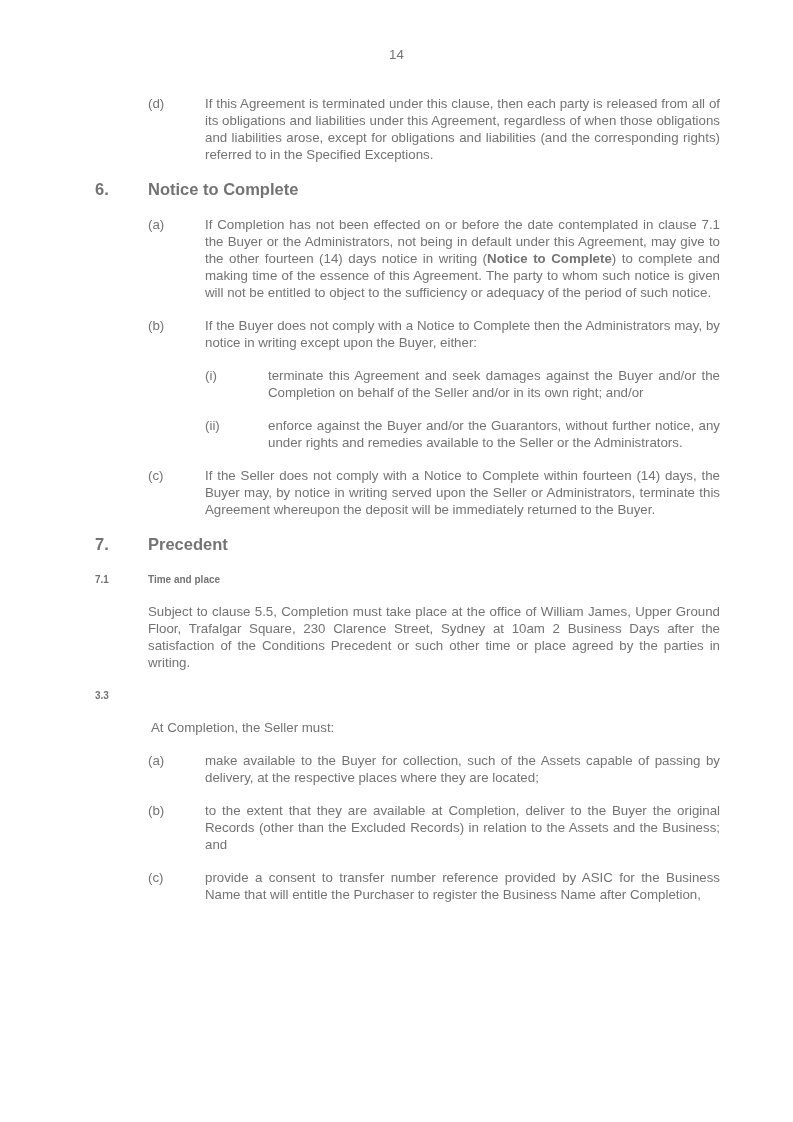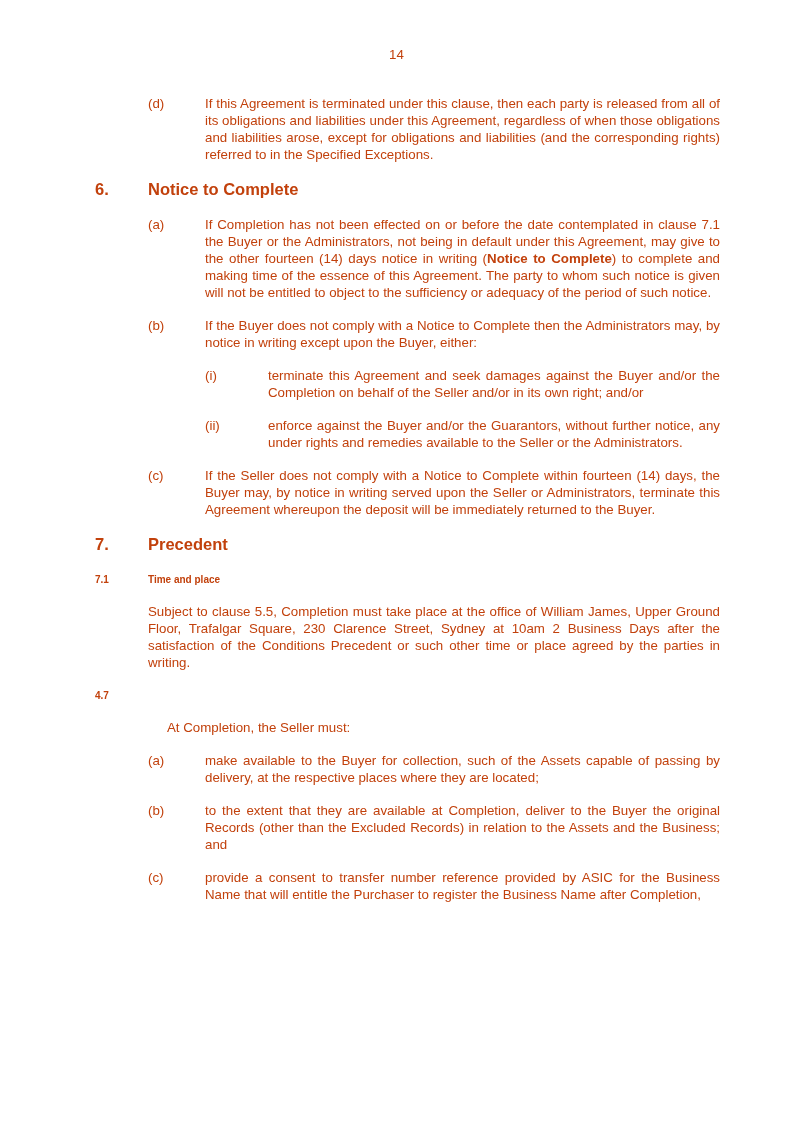--- a/index.html
+++ b/index.html
@@ -5,21 +5,21 @@
   html, body {
     margin: 0;
     padding: 0;
     background: #ffffff;
   }
   .page {
     position: relative;
     width: 793px;
     height: 1122px;
     background: #ffffff;
-    color: #c2410c;
+    color: #737373;
     font-family: "Liberation Sans", "DejaVu Sans", sans-serif;
     font-size: 13.3px;
     line-height: 17px;
     overflow: hidden;
   }
   .page-number {
     position: absolute;
     top: 46px;
     left: 0;
     width: 100%;
@@ -79,21 +79,21 @@
   .item-l2 .text {
     flex: 1;
     text-align: justify;
   }
   
   .body-para {
     margin: 0 0 16px 53px;
     text-align: justify;
   }
   .body-para.intro {
-    margin-left: 72px;
+    margin-left: 56px;
     text-align: left;
   }
   .bold-term {
     font-weight: bold;
   }
 </style>
 </head>
 <body>
 
 <div class="page">
@@ -143,21 +143,21 @@
     </div>
 
     <div class="heading-sub">
       <span class="hnum">7.1</span>
       <span class="htitle">Time and place</span>
     </div>
 
     <div class="body-para">Subject to clause 5.5, Completion must take place at the office of William James, Upper Ground Floor, Trafalgar Square, 230 Clarence Street, Sydney at 10am 2 Business Days after the satisfaction of the Conditions Precedent or such other time or place agreed by the parties in writing.</div>
 
     <div class="heading-sub">
-      <span class="hnum">4.7</span>
+      <span class="hnum">3.3</span>
     </div>
 
     <div class="body-para intro">At Completion, the Seller must:</div>
 
     <div class="item-l1">
       <span class="label">(a)</span>
       <div class="text">make available to the Buyer for collection, such of the Assets capable of passing by delivery, at the respective places where they are located;</div>
     </div>
 
     <div class="item-l1">

